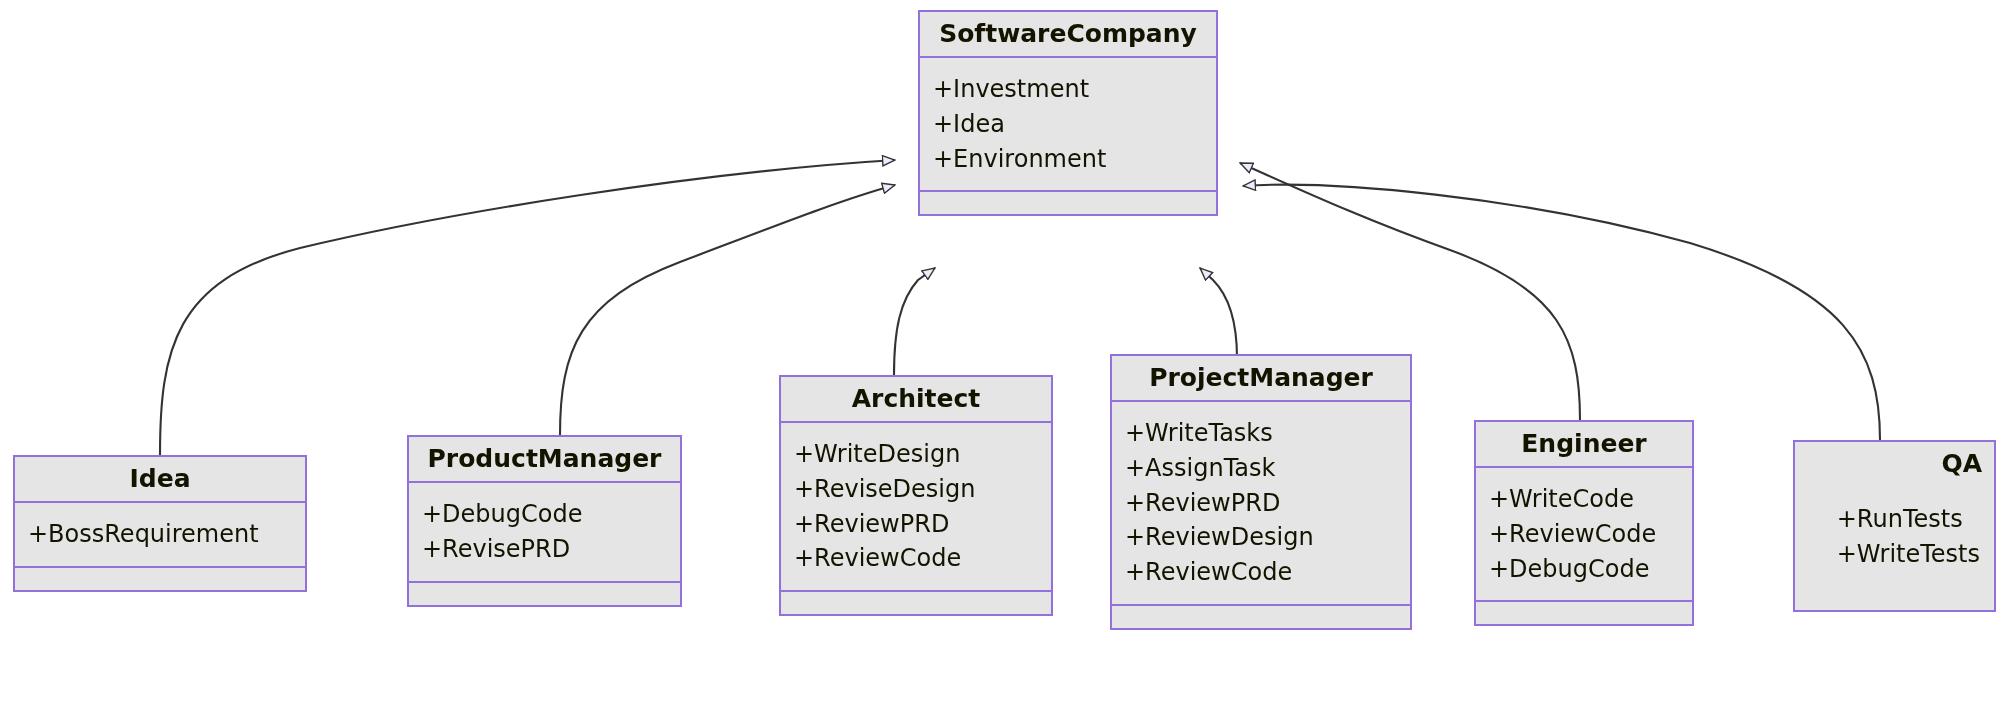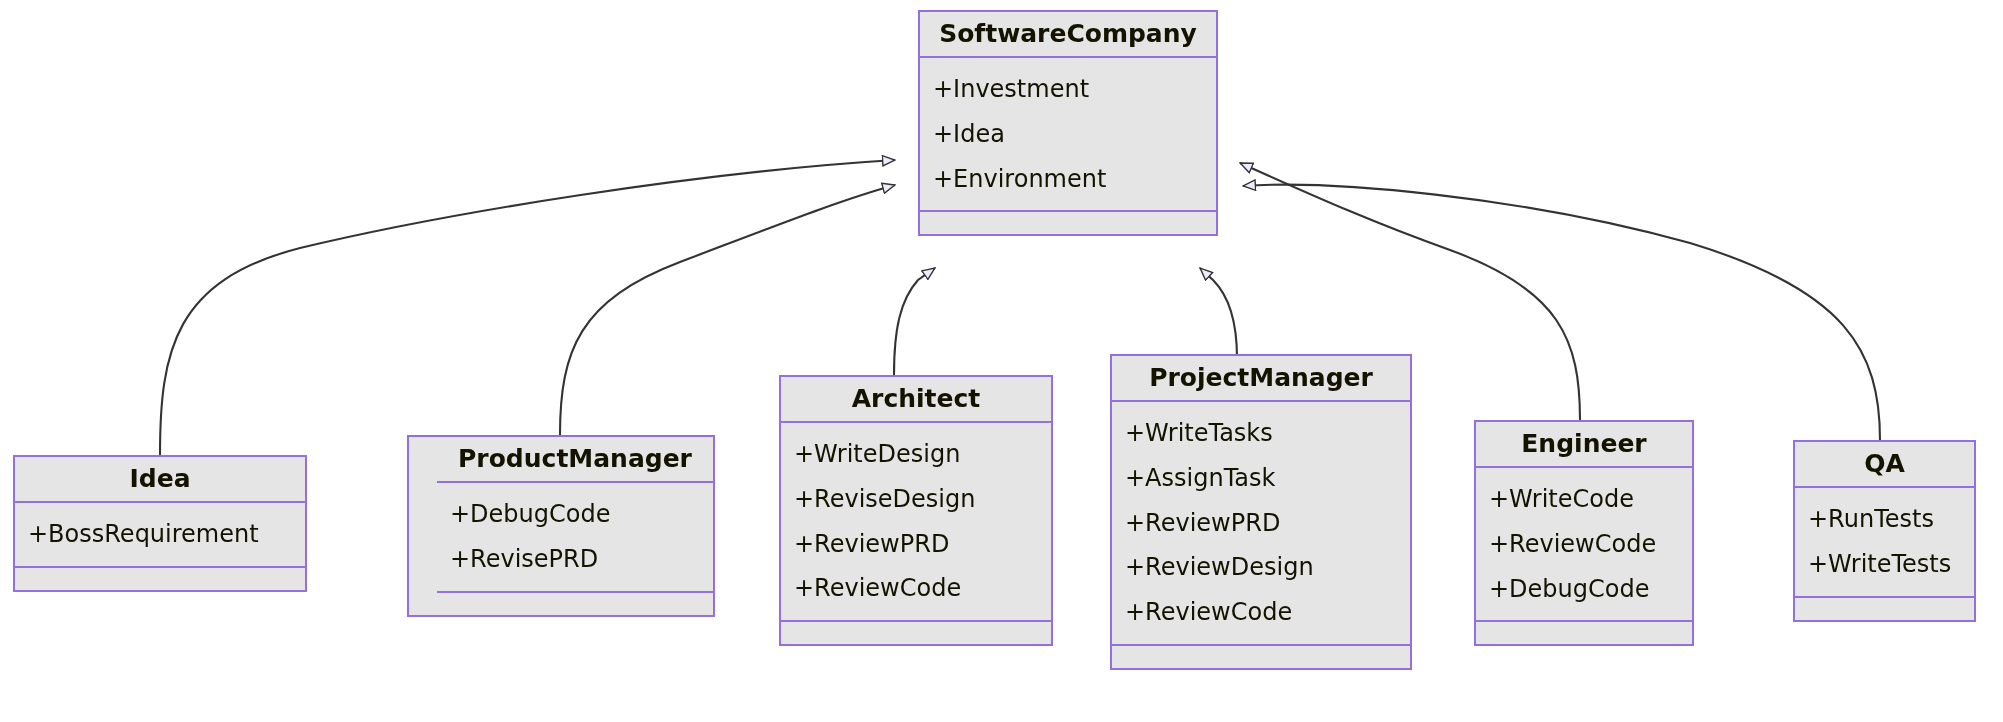--- a/index.html
+++ b/index.html
@@ -49,21 +49,21 @@
   .divider {
     height: 0;
     border-top: 2px solid #9370DB;
     flex: 0 0 auto;
   }
   .members {
     box-sizing: border-box;
     padding: 14px 14px 14px 13px;
     display: flex;
     flex-direction: column;
-    gap: 10px;
+    gap: 0;
   }
   .member {
     font-size: 24px;
     color: #131300;
     line-height: 1.45;
     white-space: nowrap;
   }
   .methods-empty {
     box-sizing: border-box;
     height: 22px;
@@ -112,21 +112,21 @@
   <div class="uml-class" style="left:13px; top:455px; width:294px;">
     <div class="class-title">Idea</div>
     <div class="divider"></div>
     <div class="members">
       <div class="member">+BossRequirement</div>
     </div>
     <div class="divider"></div>
     <div class="methods-empty"></div>
   </div>
 
-  <div class="uml-class" style="left:407px; top:435px; width:308px;padding-left:28px;">
+  <div class="uml-class" style="left:407px; top:435px; width:275px;">
     <div class="class-title">ProductManager</div>
     <div class="divider"></div>
     <div class="members">
       <div class="member">+DebugCode</div>
       <div class="member">+RevisePRD</div>
     </div>
     <div class="divider"></div>
     <div class="methods-empty"></div>
   </div>
 
@@ -162,21 +162,21 @@
     <div class="divider"></div>
     <div class="members">
       <div class="member">+WriteCode</div>
       <div class="member">+ReviewCode</div>
       <div class="member">+DebugCode</div>
     </div>
     <div class="divider"></div>
     <div class="methods-empty"></div>
   </div>
 
-  <div class="uml-class" style="left:1793px; top:440px; width:183px;">
+  <div class="uml-class" style="left:1793px; top:440px; width:203px;align-items:flex-end;">
     <div class="class-title">QA</div>
     <div class="divider"></div>
     <div class="members">
       <div class="member">+RunTests</div>
       <div class="member">+WriteTests</div>
     </div>
     <div class="divider"></div>
     <div class="methods-empty"></div>
   </div>
 

